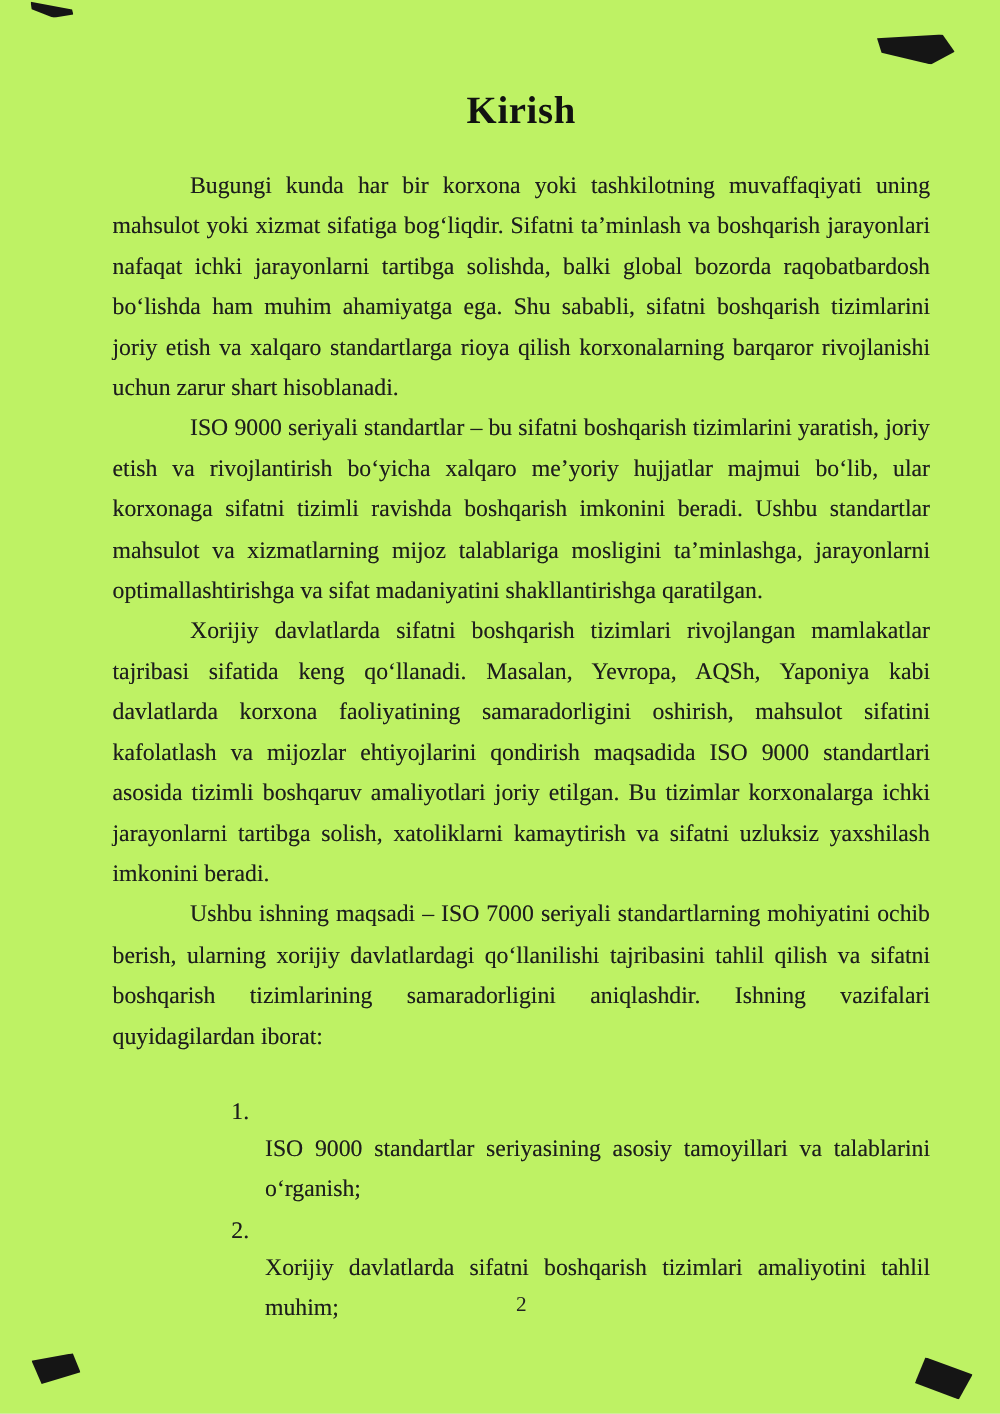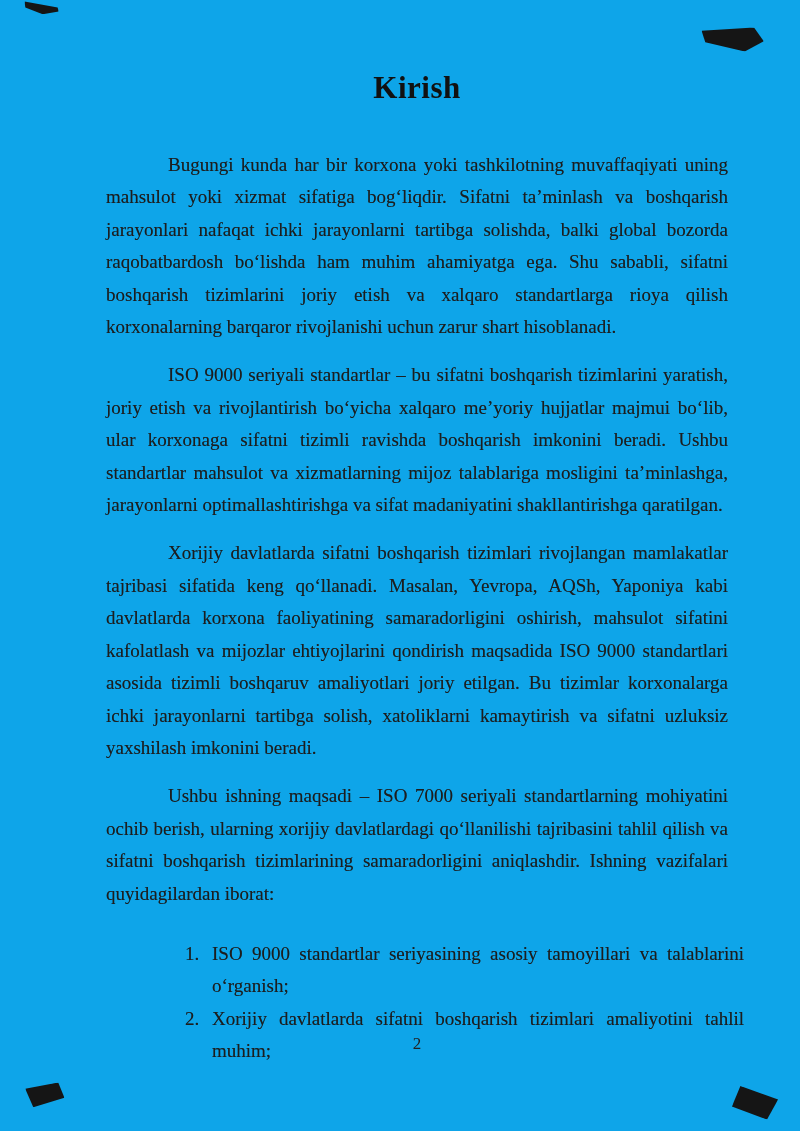--- a/index.html
+++ b/index.html
@@ -5,21 +5,21 @@
   html, body {
     margin: 0;
     padding: 0;
     background: #e8e8e8;
   }
   .page {
     position: relative;
     width: 800px;
     height: 1131px;
     margin: 0 auto;
-    background: #0ea5e9;
+    background: #bef264;
     overflow: hidden;
     font-family: "Liberation Serif", "DejaVu Serif", serif;
     color: #1d1d1d;
   }
   
   .scan-mark {
     position: absolute;
     background: #151515;
   }
   .scan-mark.tl {
@@ -60,38 +60,39 @@
     position: absolute;
     left: 90px;
     top: 133px;
     width: 654px;
     font-size: 19px;
     line-height: 32.4px;
     text-align: justify;
     text-shadow: 0 0 0.5px rgba(20,20,20,0.45);
   }
   .doc-body p {
-    margin: 16px;
+    margin: 0;
     text-indent: 62px;
   }
 
   .task-list {
     margin-top: 28px;
   }
   .task-item {
     display: flex;
     margin-left: 95px;
   }
   .task-num {
     flex: 0 0 27px;
     text-indent: 0;
   }
   .task-text {
     flex: 1 1 auto;
     text-align: justify;
+    margin-top: 30px;
   }
 
   .page-number {
     position: absolute;
     left: 90px;
     top: 1034px;
     width: 654px;
     text-align: center;
     font-size: 17px;
     color: #222;

